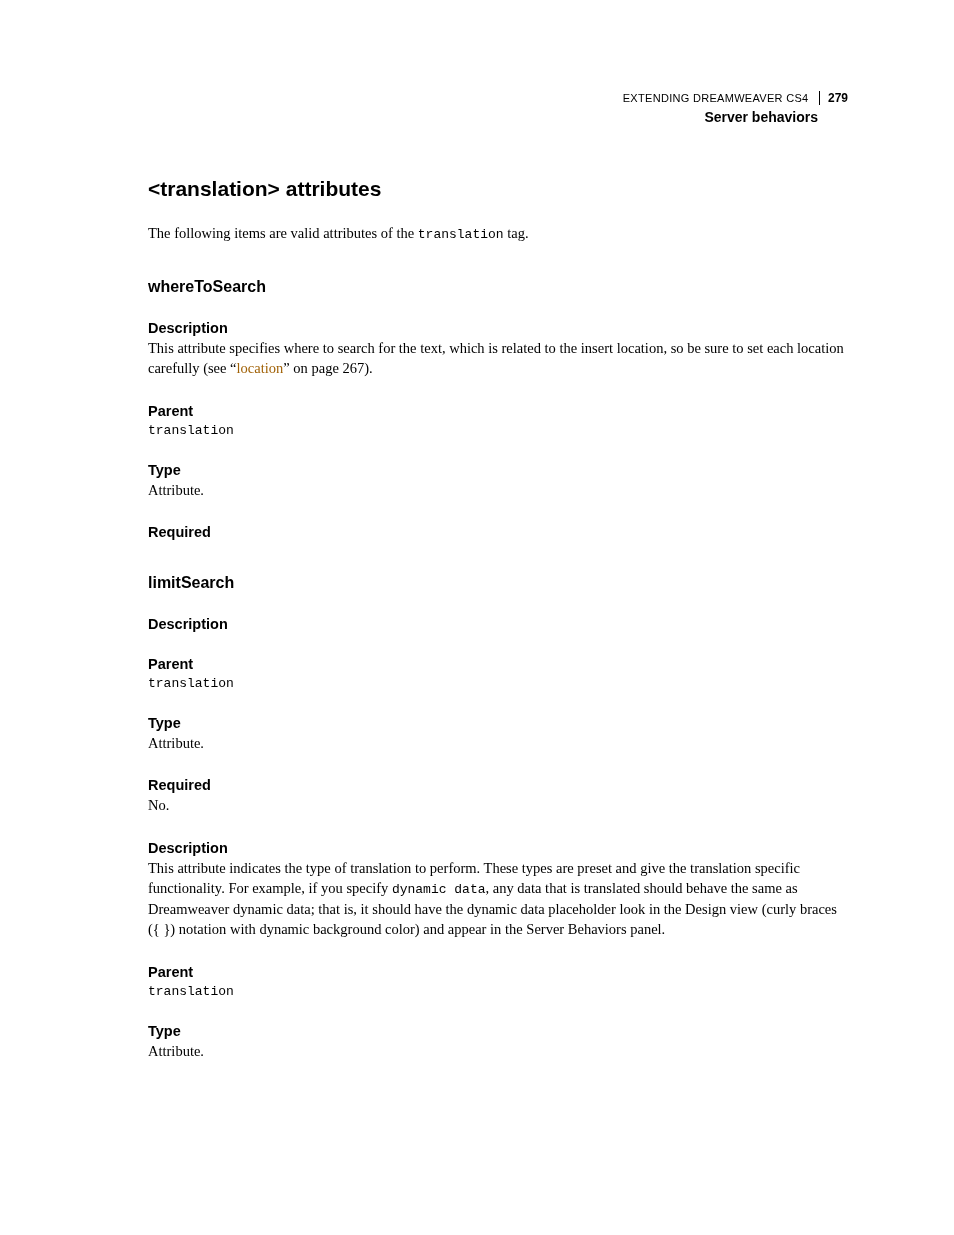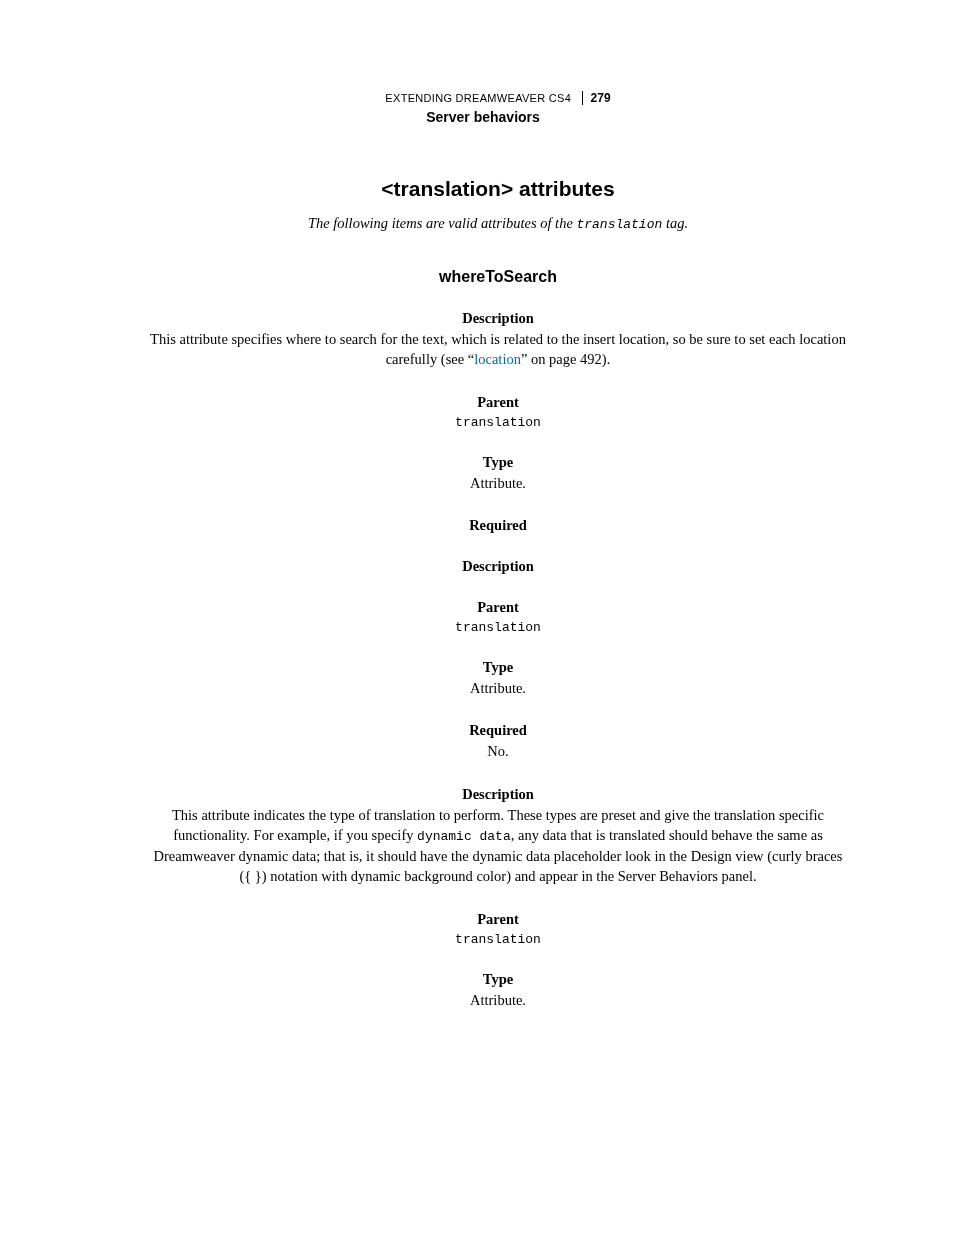--- a/index.html
+++ b/index.html
@@ -1,19 +1,18 @@
 <!DOCTYPE html>
 <html><head>
   <meta charset="utf-8">
   <style>
     * {
       margin: 0;
       padding: 0;
       box-sizing: border-box;
-      text-align: center;
     }
     body {
       font-family: "Minion Pro", Georgia, "Times New Roman", serif;
       background: #fff;
       color: #000;
       width: 954px;
       height: 1235px;
       position: relative;
     }
     .page {
@@ -42,55 +41,54 @@
     .header-line2 {
       font-size: 14px;
       font-weight: bold;
       margin-top: 3px;
       padding-right: 30px;
     }
     h1 {
       font-family: "Myriad Pro", "Helvetica Neue", Arial, sans-serif;
       font-size: 21px;
       font-weight: bold;
-      margin-bottom: 12px;
+      margin-bottom: 22px;
     }
     h2 {
       font-family: "Myriad Pro", "Helvetica Neue", Arial, sans-serif;
       font-size: 16px;
       font-weight: bold;
       margin-top: 34px;
       margin-bottom: 22px;
     }
     h3 {
-      font-family: Liberation Serif, serif;
+      font-family: Liberation Sans, sans-serif;
       font-size: 14.5px;
       font-weight: bold;
       margin-top: 24px;
       margin-bottom: 2px;
     }
     p {
       font-size: 14.5px;
       line-height: 1.4;
     }
     .intro {
       margin-bottom: 23px;
-      font-style: italic;
     }
     code {
       font-family: "Courier New", Courier, monospace;
       font-size: 13px;
     }
     .code-block {
       font-family: "Courier New", Courier, monospace;
       font-size: 13px;
       margin-top: 4px;
     }
     .link {
-      color: #0369a1;
+      color: #a16207;
     }
   </style>
 </head>
 <body>
 
 <div class="page">
   <div class="header">
     <div>
       <span class="header-line1">EXTENDING DREAMWEAVER CS4</span>
       <span class="header-pagenum">279</span>
@@ -100,31 +98,32 @@
 
   <h1>&lt;translation&gt; attributes</h1>
   <p class="intro">
     <span>The following items are valid attributes of the </span><code>translation</code><span> tag.</span>
   </p>
 
   <h2>whereToSearch</h2>
 
   <h3>Description</h3>
   <p>
-    <span>This attribute specifies where to search for the text, which is related to the insert location, so be sure to set each location carefully (see “</span><span class="link">location</span><span>” on page 492).</span>
+    <span>This attribute specifies where to search for the text, which is related to the insert location, so be sure to set each location carefully (see “</span><span class="link">location</span><span>” on page 267).</span>
   </p>
 
   <h3>Parent</h3>
   <div class="code-block">translation</div>
 
   <h3>Type</h3>
   <p>Attribute.</p>
 
   <h3>Required</h3>
 
+  <h2>limitSearch</h2>
 
   <h3>Description</h3>
 
   <h3>Parent</h3>
   <div class="code-block">translation</div>
 
   <h3>Type</h3>
   <p>Attribute.</p>
 
   <h3>Required</h3>

